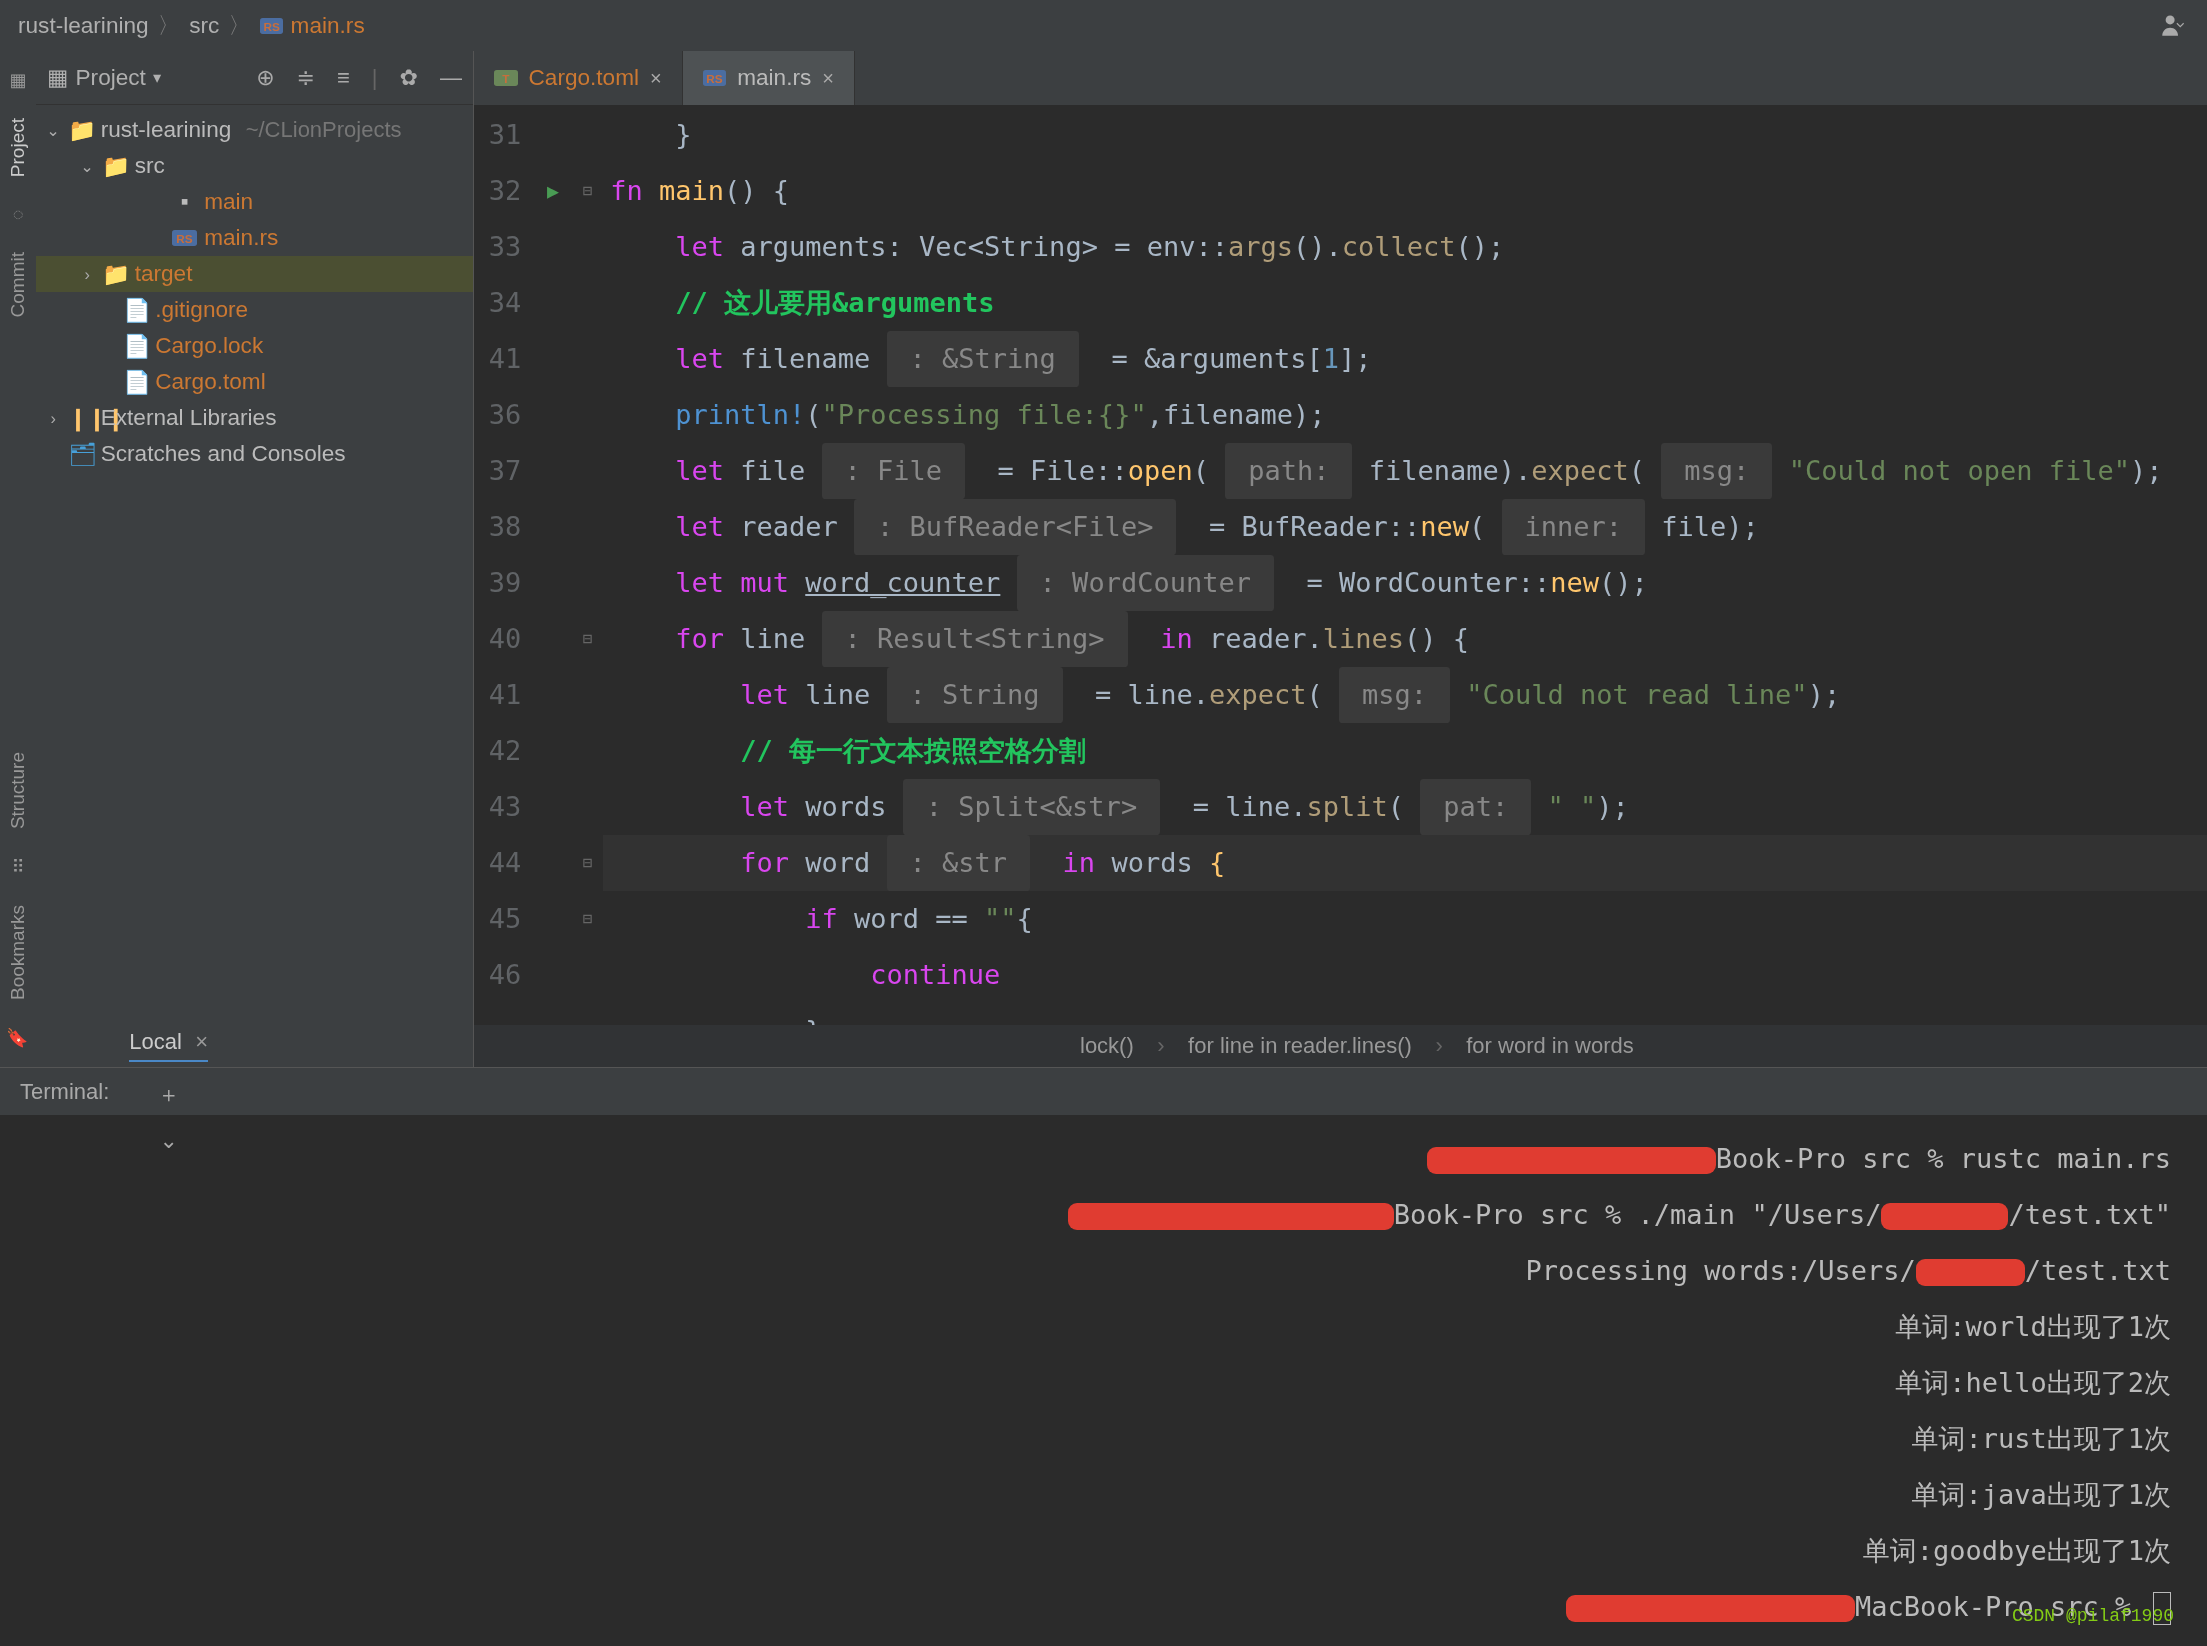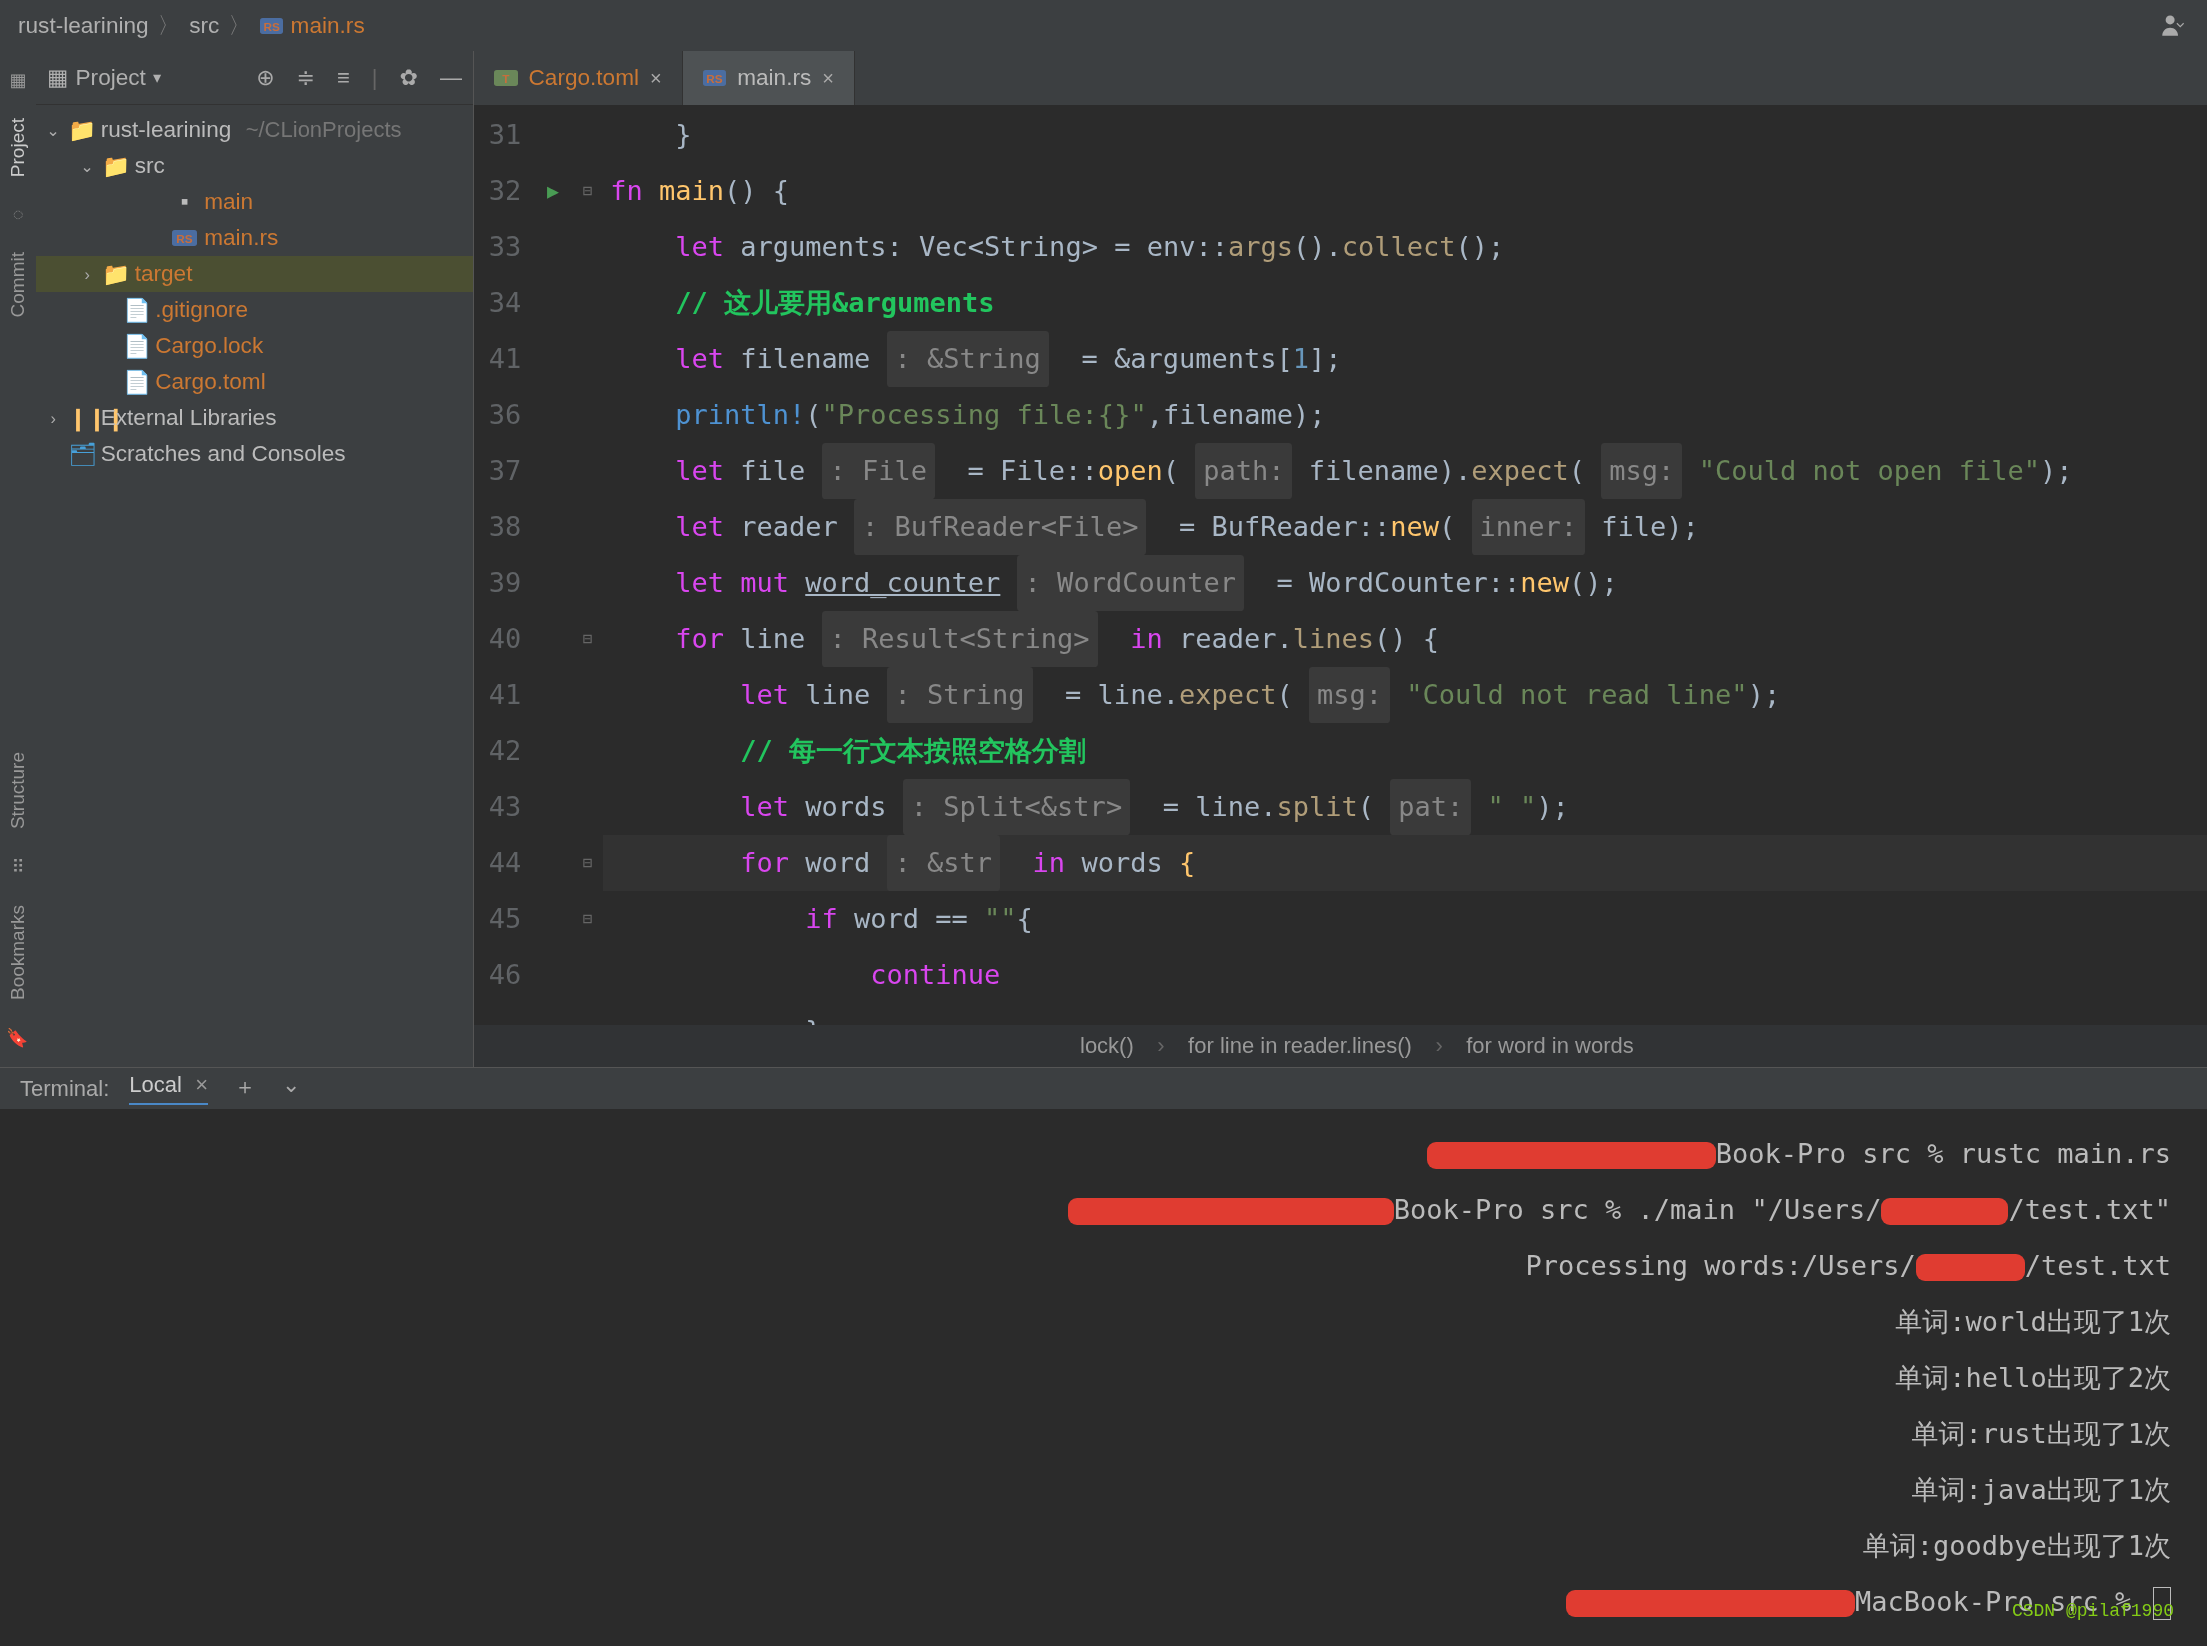--- a/index.html
+++ b/index.html
@@ -95,36 +95,36 @@
   .gutter { width:60px; text-align:right; color:#606366; padding-right:12.7px; padding-top:1.8px; user-select:none;}
   .gutter div{height:56px;}
   .runcol { width:38px; padding-top:1.8px;}
   .runcol div{height:56px; display:flex; align-items:center; justify-content:center;}
   .foldcol { width:31px; padding-top:1.8px; color:#666; font-size:16.3px;}
   .foldcol div{height:56px; display:flex; align-items:center; justify-content:center;}
   .code { flex:1; padding-top:1.8px; white-space:pre; color:#a9b7c6; overflow:hidden;}
   .code .line{height:56px; padding-left:7.2px; display:flex; align-items:center;}
   .code .line.hl{background:#323232;}
   .kw{color:#d946ef;} .ty{color:#a9b7c6;} .str{color:#6a8759;} .cm{color:#22c55e;font-weight:bold;}
-  .mac{color:#4e92d2;} .hint{color:#787878;} .bg-hint{background:#3a3a3a; color:#888; padding:0 8px; border-radius:3.6px;}
+  .mac{color:#4e92d2;} .hint{color:#787878;} .bg-hint{background:#3a3a3a; color:#888; padding:0 23px; border-radius:3.6px;}
   .op{color:#a9b7c6;}
   .call{color:#b09d79;}
   .fn2{color:#ffc66d;}
   .id{color:#a9b7c6;}
   .num{color:#6897bb;}
   .ul{text-decoration:underline;}
   .play { color:#499c54; font-size:20px;}
 
   .context-bar { height:42px; display:flex; align-items:center; gap:23.5px; padding-left:606px; font-size:22px; color:#999; background:#313335;}
   .context-bar .sep{color:#666;}
 
   
   .terminal-panel { height:579px; background:#2b2b2b; border-top:0.9px solid #555; display:flex; flex-direction:column;}
   .term-header { height:47px; display:flex; align-items:center; gap:20px; padding:0 20px; color:#aaa; font-size:22px; background:#3c3f41;}
-  .term-header .tabline { display:flex; gap:26px;}
+  .term-header .tabline { display:flex; align-items:center; gap:18px;flex-direction:column;}
   .term-header .local { border-bottom:2.7px solid #4a88c7; padding-bottom:5.4px; color:#ccc;}
   .term-body { flex:1; padding:16.3px 36px; font-family:"Menlo","Consolas",monospace; font-size:27px; line-height:56px; color:#bbb; position:relative;}
   .term-body .line{white-space:pre;text-align:right;}
   .redact { display:inline-block; background:#e03c31; height:27px; border-radius:9px; vertical-align:middle;}
   .redact.w1{width:289px;} .redact.w2{width:326px;} .redact.w3{width:127px;} .redact.w4{width:109px;}
   .redact.w5{width:289px;}
   .cursor-box{display:inline-block;width:18px;height:33px;border:1.8px solid #bbb;vertical-align:middle;margin-left:5.4px;}
   .watermark{position:absolute; right:33px; bottom:7.2px; font-size:18px; color:#84cc16; font-family:Liberation Mono, monospace;}
 
   svg{display:block;}

